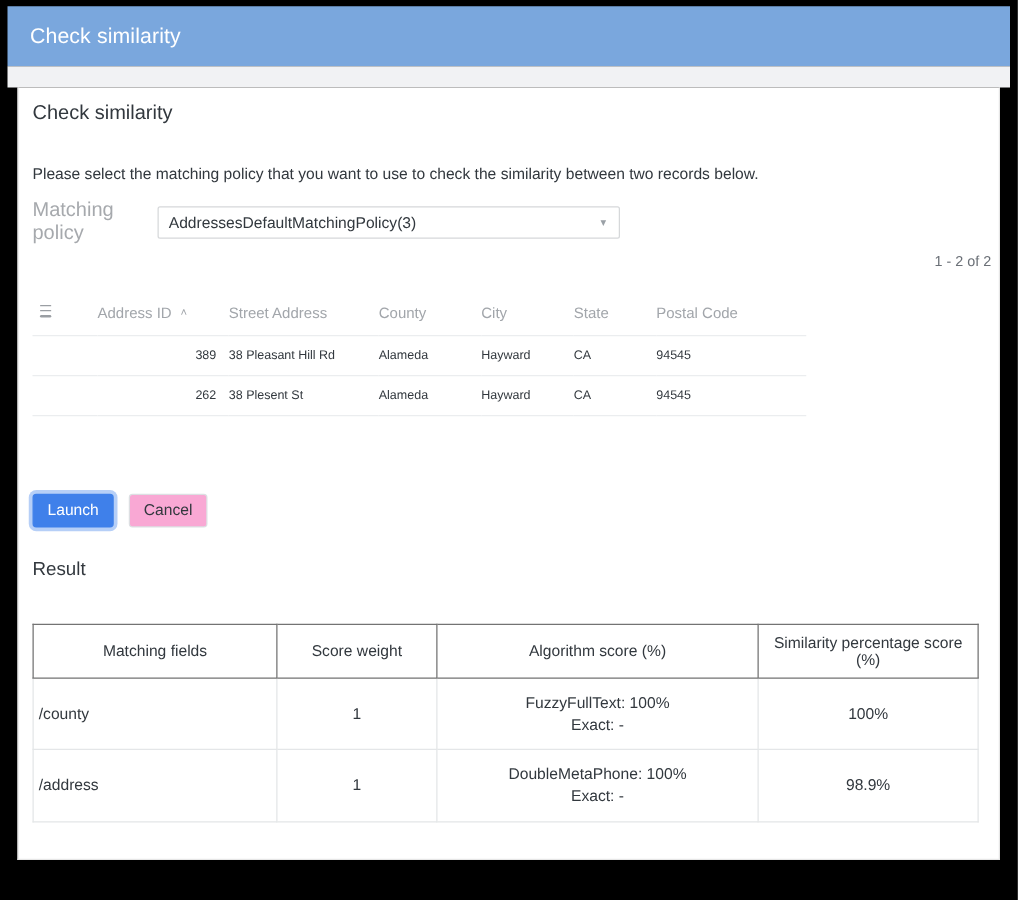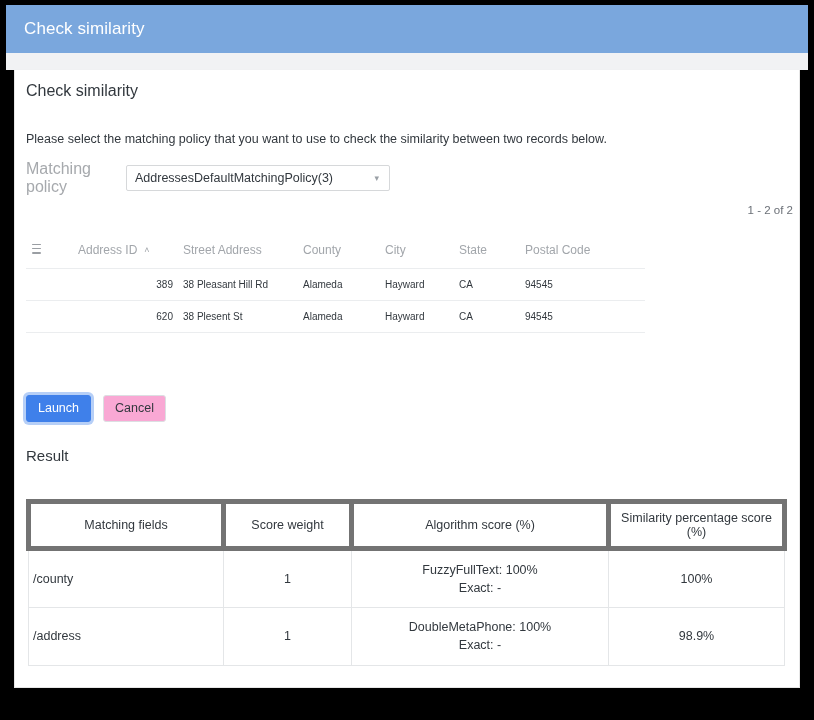--- a/index.html
+++ b/index.html
@@ -87,21 +87,21 @@
     display: flex;
     align-items: center;
   }
   .policy-label {
     width: 100px;
     font-size: 16px;
     color: #a6a9ad;
   }
   .policy-select {
     position: relative;
-    width: 264px;
+    width: 370px;
     height: 26px;
     border: 1px solid #d6d8da;
     border-radius: 2px;
     background: #ffffff;
     display: flex;
     align-items: center;
     padding: 12px 8px;
     font-size: 12.5px;
     color: #32383e;
     cursor: pointer;
@@ -225,21 +225,21 @@
     top: 429px;
     width: 756px;
     border-collapse: collapse;
     table-layout: fixed;
   }
   .result-table th {
     font-weight: normal;
     font-size: 12.5px;
     color: #32383e;
     padding: 7px 9px;
-    border: 5px solid #737373;
+    border: 1px solid #737373;
   }
   .result-table td {
     font-size: 12.5px;
     color: #32383e;
     border: 1px solid #e4e6e8;
     padding: 10px 4px;
     text-align: center;
     vertical-align: middle;
   }
   .result-table td.field-cell {
@@ -318,21 +318,21 @@
           <td></td>
           <td class="cell-right">389</td>
           <td>38 Pleasant Hill Rd</td>
           <td>Alameda</td>
           <td>Hayward</td>
           <td>CA</td>
           <td>94545</td>
         </tr>
         <tr>
           <td></td>
-          <td class="cell-right">620</td>
+          <td class="cell-right">262</td>
           <td>38 Plesent St</td>
           <td>Alameda</td>
           <td>Hayward</td>
           <td>CA</td>
           <td>94545</td>
         </tr>
       </tbody>
     </table>
 
     <div class="btn-row">

